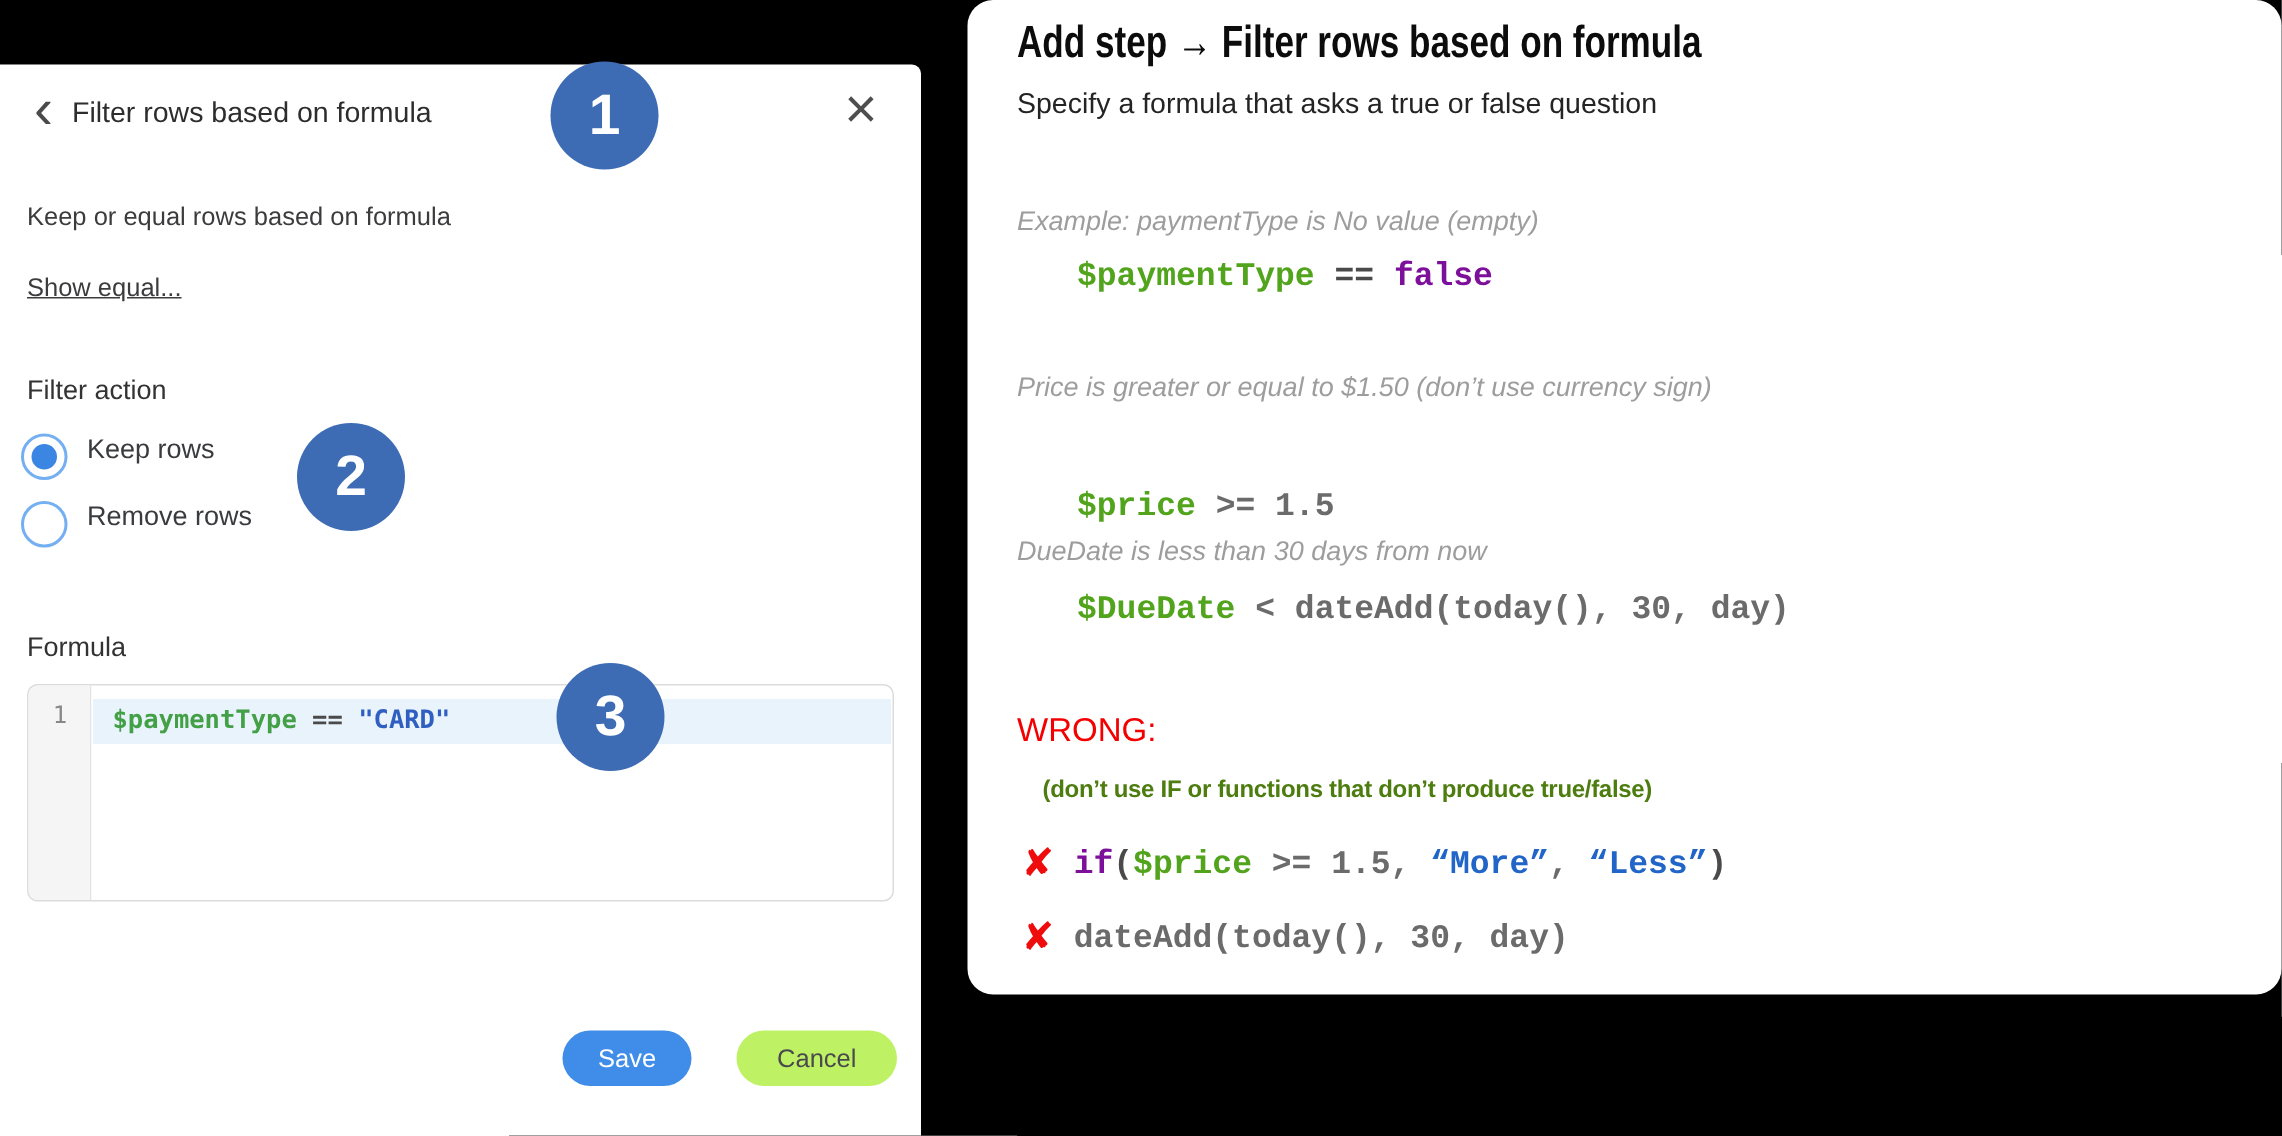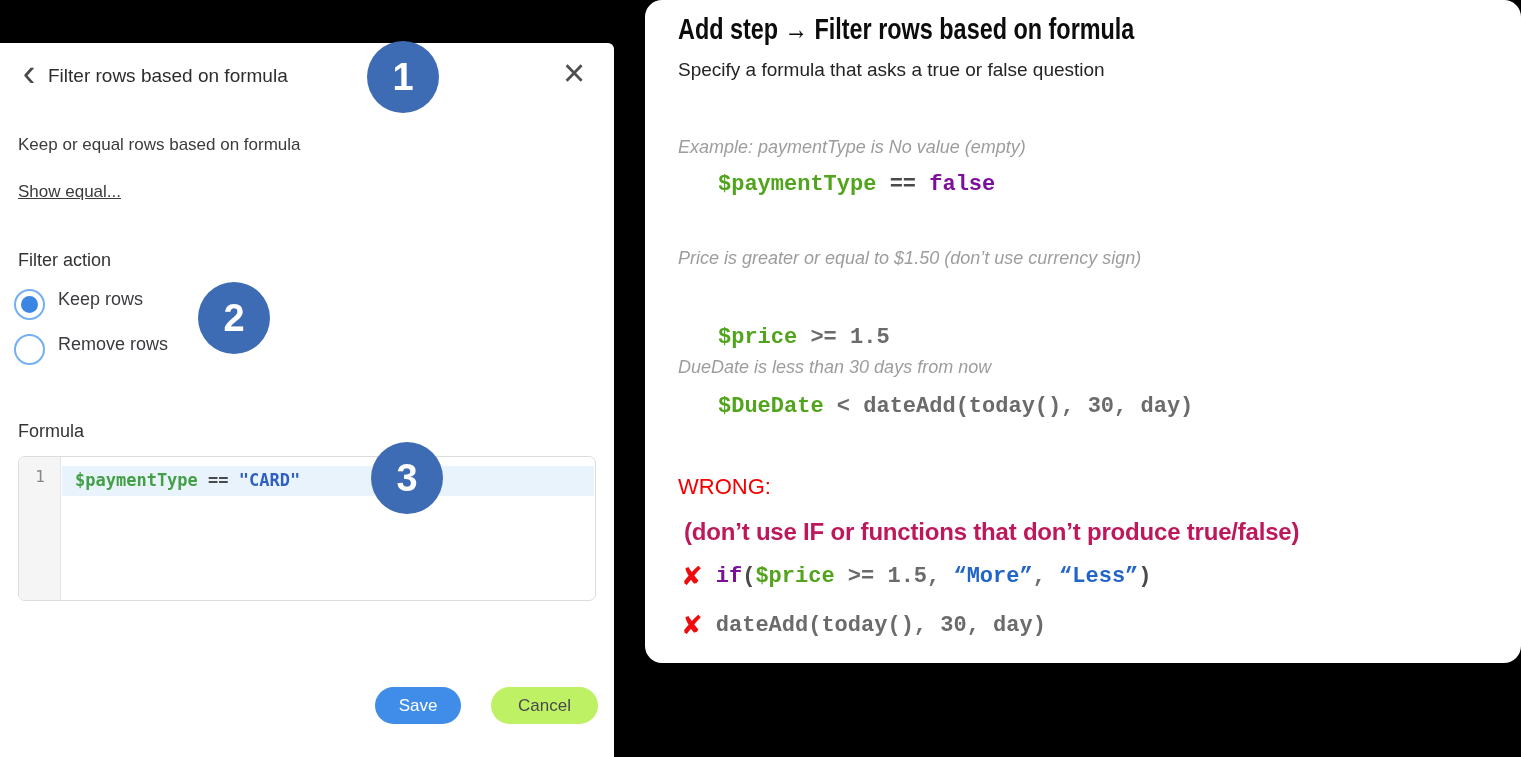--- a/index.html
+++ b/index.html
@@ -67,22 +67,22 @@
   .codeline { position:absolute; left:73px; white-space:pre;
               font-family:"Liberation Mono", monospace; font-weight:bold; font-size:22px; }
   .codeline.e1 { top:172px; } .codeline.e2 { top:285px;margin-top:40px; } .codeline.e3 { top:394px; }
   .tok-green { color:#52a41d; }
   .tok-dark  { color:#4a4a4b; }
   .tok-gray  { color:#6b6b6b; }
   .tok-purple{ color:#7d109b; }
   .tok-blue  { color:#2265c8; }
   .wrong-h   { position:absolute; left:33px; top:474px; font-size:22px; font-weight:normal;
                color:#f40000; }
-  .wrong-note{ position:absolute; left:39px; top:518px; font-size:24px; font-weight:bold;
-               color:#be185d; white-space:nowrap; letter-spacing:-0.2px; }
+  .wrong-note{ position:absolute; left:50px; top:518px; font-size:16px; font-weight:bold;
+               color:#4d7c0f; white-space:nowrap; letter-spacing:-0.2px; }
   .wrong-item{ position:absolute; left:36px; display:flex; align-items:center; gap:13px; }
   .wrong-item.w1 { top:561px; } .wrong-item.w2 { top:610px; }
   .x-mark { font-family:"DejaVu Sans", sans-serif; color:#ee0c0c; font-size:26px;
             font-weight:bold; line-height:30px; }
   .wrong-item .codeline { position:static; }
 </style>
 </head>
 <body>
 
 <div class="left-panel">

